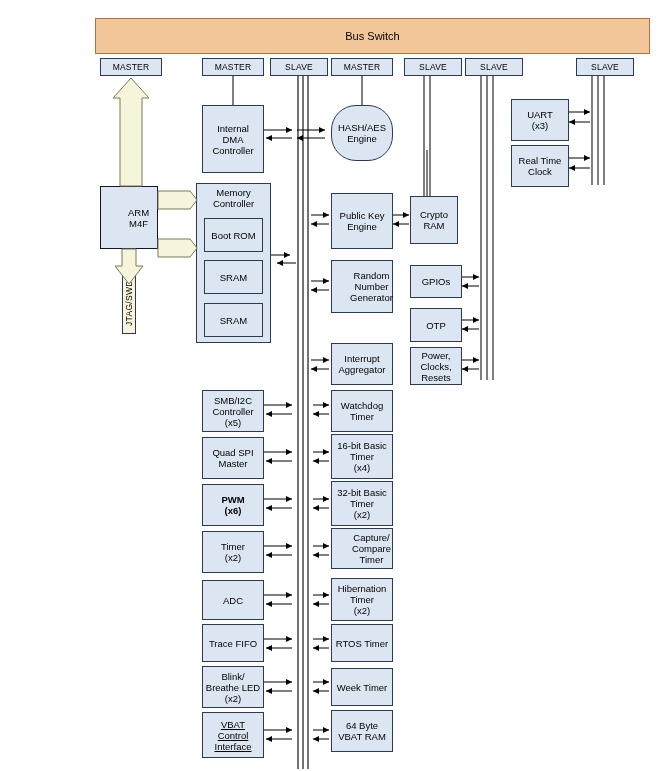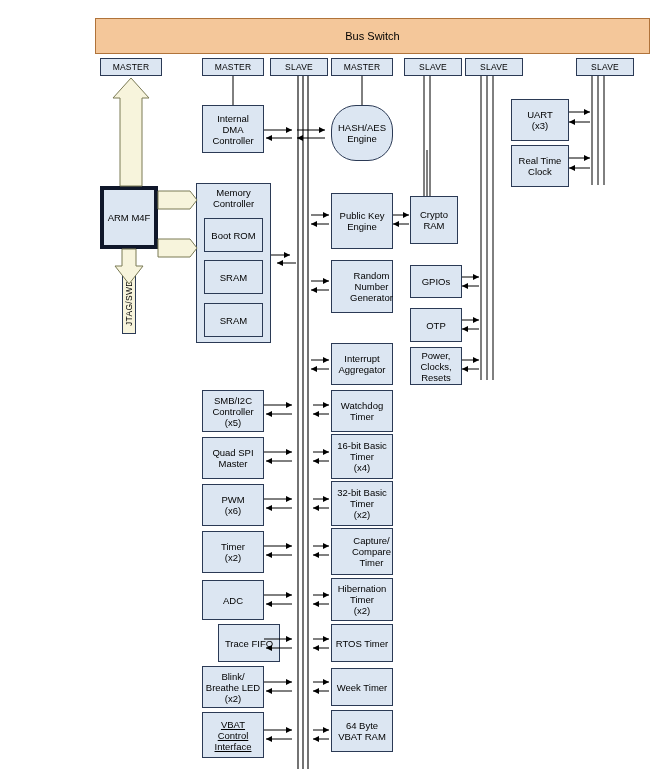--- a/index.html
+++ b/index.html
@@ -41,22 +41,23 @@
     font-size: 11px;
   }
   .porttag {
     background: #dce6f2;
     border: 1px solid #2b3a55;
     font-size: 8.5px;
     letter-spacing: 0.2px;
   }
   .arm {
     background: #dce6f2;
-    border: 4px solid #0f172a;
+    border: 1px solid #0f172a;
     font-size: 9.5px;
+    padding-left: 20px;
   }
   .groupbox {
     position: absolute;
     box-sizing: border-box;
     border: 1px solid #2b3a55;
     background: #dce6f2;
   }
   .grouplabel {
     position: absolute;
     font-size: 9.5px;
@@ -111,35 +112,35 @@
 
   <div class="box arm" style="left:100px; top:186px; width:58px; height:63px;">ARM M4F</div>
 
   <div class="groupbox" style="left:196px; top:183px; width:75px; height:160px;"></div>
   <div class="grouplabel" style="left:196px; top:187px; width:75px;">Memory
 Controller</div>
   <div class="box" style="left:204px; top:218px; width:59px; height:34px;">Boot ROM</div>
   <div class="box" style="left:204px; top:260px; width:59px; height:34px;">SRAM</div>
   <div class="box" style="left:204px; top:303px; width:59px; height:34px;">SRAM</div>
 
-  <div class="box" style="left:202px; top:105px; width:62px; height:48px;">Internal
+  <div class="box" style="left:202px; top:105px; width:62px; height:68px;">Internal
 DMA
 Controller</div>
 
   <div class="box" style="left:202px; top:390px; width:62px; height:42px;">SMB/I2C
 Controller
 (x5)</div>
   <div class="box" style="left:202px; top:437px; width:62px; height:42px;">Quad SPI
 Master</div>
-  <div class="box" style="left:202px; top:484px; width:62px; height:42px;">PWM
+  <div class="box" style="left:202px; top:484px; width:62px; height:42px;font-weight:bold;">PWM
 (x6)</div>
   <div class="box" style="left:202px; top:531px; width:62px; height:42px;">Timer
 (x2)</div>
   <div class="box" style="left:202px; top:580px; width:62px; height:40px;">ADC</div>
-  <div class="box" style="left:202px; top:624px; width:62px; height:38px;margin-left:16px;">Trace FIFO</div>
+  <div class="box" style="left:202px; top:624px; width:62px; height:38px;">Trace FIFO</div>
   <div class="box" style="left:202px; top:666px; width:62px; height:42px;">Blink/
 Breathe LED
 (x2)</div>
   <div class="box" style="left:202px; top:712px; width:62px; height:46px;text-decoration:underline;">VBAT
 Control
 Interface</div>
 
   <div class="box" style="left:331px; top:105px; width:62px; height:56px;border-radius:25px;">HASH/AES
 Engine</div>
   <div class="box" style="left:331px; top:193px; width:62px; height:56px;">Public Key
@@ -150,21 +151,21 @@
   <div class="box" style="left:331px; top:343px; width:62px; height:42px;">Interrupt
 Aggregator</div>
   <div class="box" style="left:331px; top:390px; width:62px; height:42px;">Watchdog
 Timer</div>
   <div class="box" style="left:331px; top:434px; width:62px; height:45px;">16-bit Basic
 Timer
 (x4)</div>
   <div class="box" style="left:331px; top:481px; width:62px; height:45px;">32-bit Basic
 Timer
 (x2)</div>
-  <div class="box" style="left:331px; top:528px; width:62px; height:47px;padding-left:20px;">Capture/
+  <div class="box" style="left:331px; top:528px; width:62px; height:41px;padding-left:20px;">Capture/
 Compare
 Timer</div>
   <div class="box" style="left:331px; top:578px; width:62px; height:43px;">Hibernation
 Timer
 (x2)</div>
   <div class="box" style="left:331px; top:624px; width:62px; height:38px;">RTOS Timer</div>
   <div class="box" style="left:331px; top:668px; width:62px; height:38px;">Week Timer</div>
   <div class="box" style="left:331px; top:710px; width:62px; height:42px;">64 Byte
 VBAT RAM</div>
 

